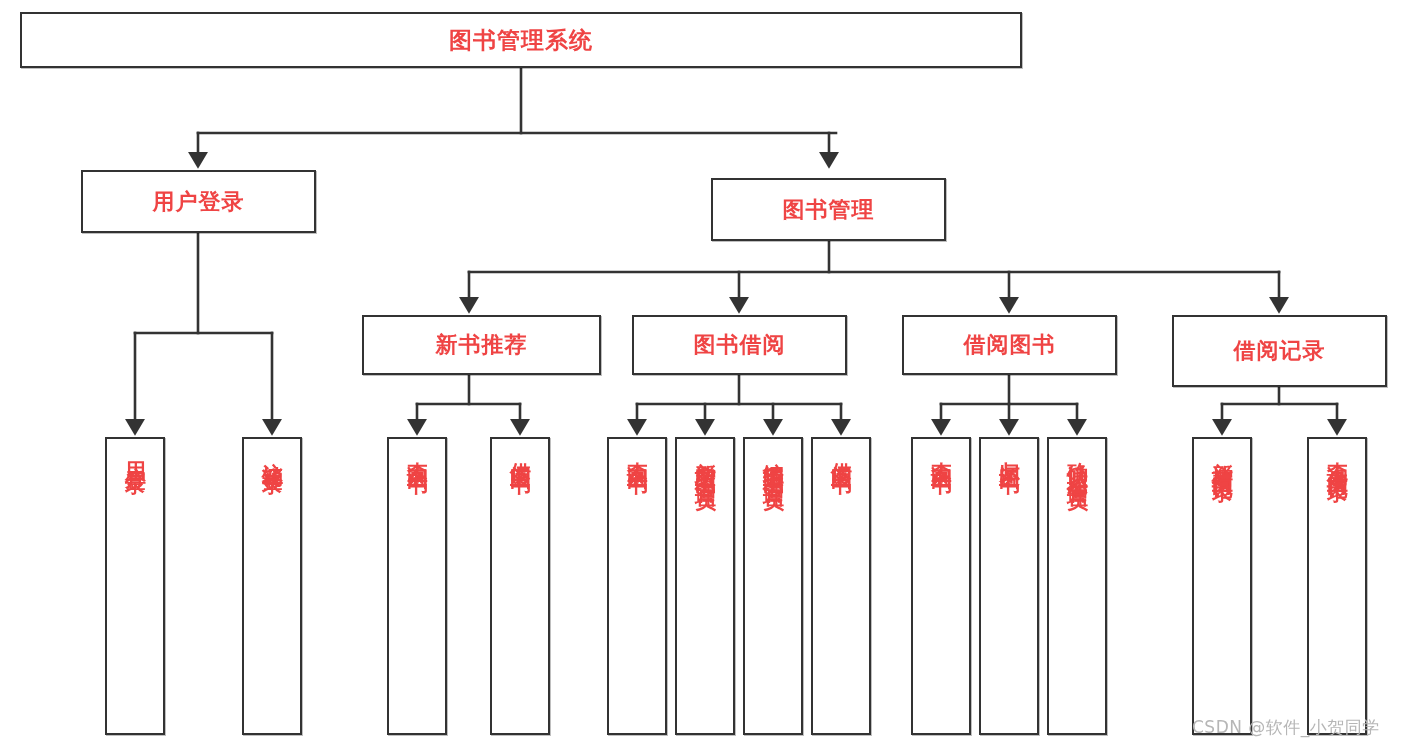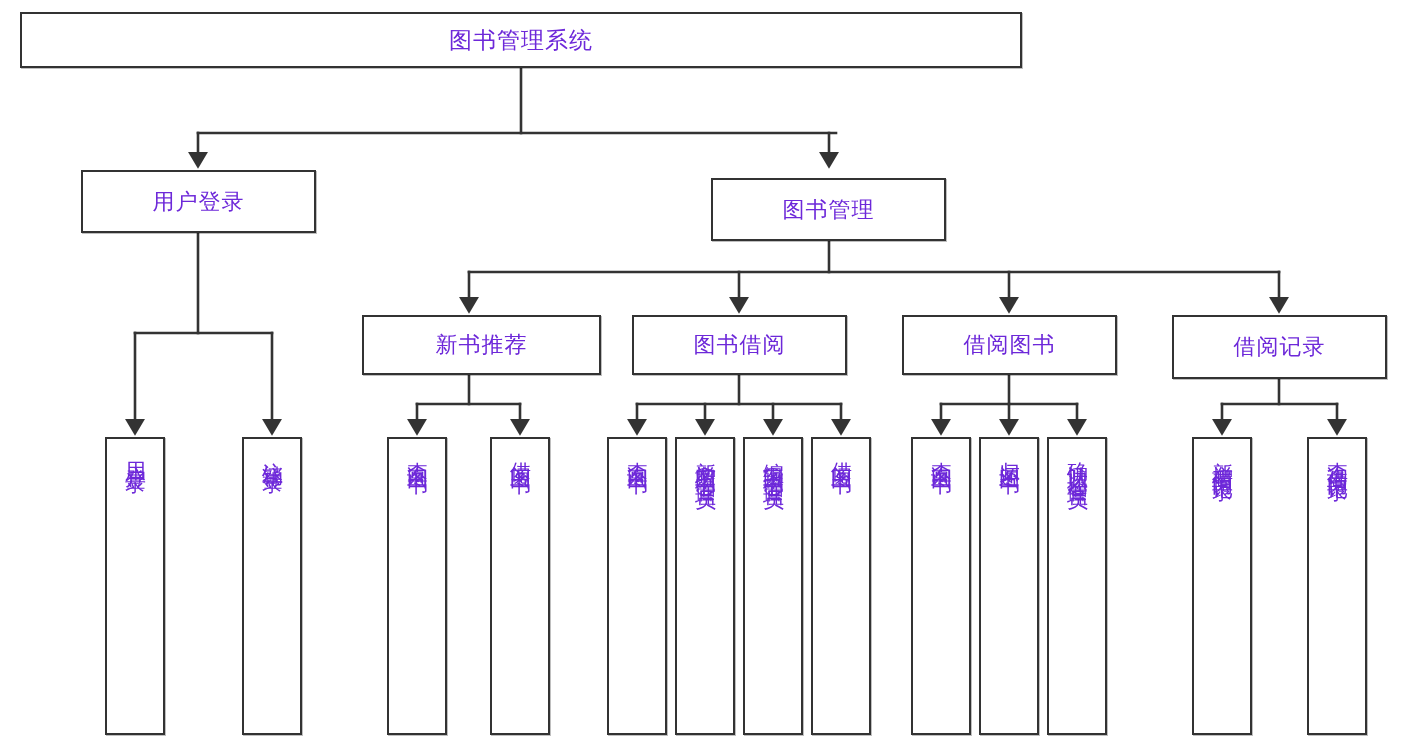--- a/index.html
+++ b/index.html
@@ -33,21 +33,22 @@
     display: flex;
     align-items: center;
     justify-content: center;
     color: #1a1a1a;
     box-shadow: 1px 1px 0 rgba(0,0,0,0.25);
   }
   .node-label {
     display: block;
     text-align: center;
     line-height: 1.16;
-    color: #6d28d9;
+    color: #ef4444;
+    font-weight: bold;
   }
   
   .h-node .node-label {
     font-size: 22px;
     letter-spacing: 1px;
     white-space: nowrap;
   }
   #root.h-node .node-label {
     font-size: 23px;
   }
@@ -140,21 +141,21 @@
 
   <div class="node h-node" style="left:362px; top:315px; width:239px; height:60px;">
     <span class="node-label">新书推荐</span>
   </div>
   <div class="node h-node" style="left:632px; top:315px; width:215px; height:60px;align-items:center;">
     <span class="node-label">图书借阅</span>
   </div>
   <div class="node h-node" style="left:902px; top:315px; width:215px; height:60px;">
     <span class="node-label">借阅图书</span>
   </div>
-  <div class="node h-node" style="left:1172px; top:315px; width:215px; height:64px;">
+  <div class="node h-node" style="left:1172px; top:315px; width:215px; height:72px;">
     <span class="node-label">借阅记录</span>
   </div>
 
   <div class="node v-node" style="left:105px; top:437px; width:60px; height:298px;">
     <span class="node-label">用户登录</span>
   </div>
   <div class="node v-node" style="left:242px; top:437px; width:60px; height:298px;">
     <span class="node-label">注销登录</span>
   </div>
 
@@ -188,14 +189,15 @@
     <span class="node-label">确认归还（管理员）</span>
   </div>
 
   <div class="node v-node" style="left:1192px; top:437px; width:60px; height:298px;">
     <span class="node-label">新增借阅记录</span>
   </div>
   <div class="node v-node" style="left:1307px; top:437px; width:60px; height:298px;">
     <span class="node-label">查询借阅记录</span>
   </div>
 
+  <div class="watermark" style="left:1192px; top:716px;">CSDN @软件_小贺同学</div>
 
 </div>
 
 </body></html>

